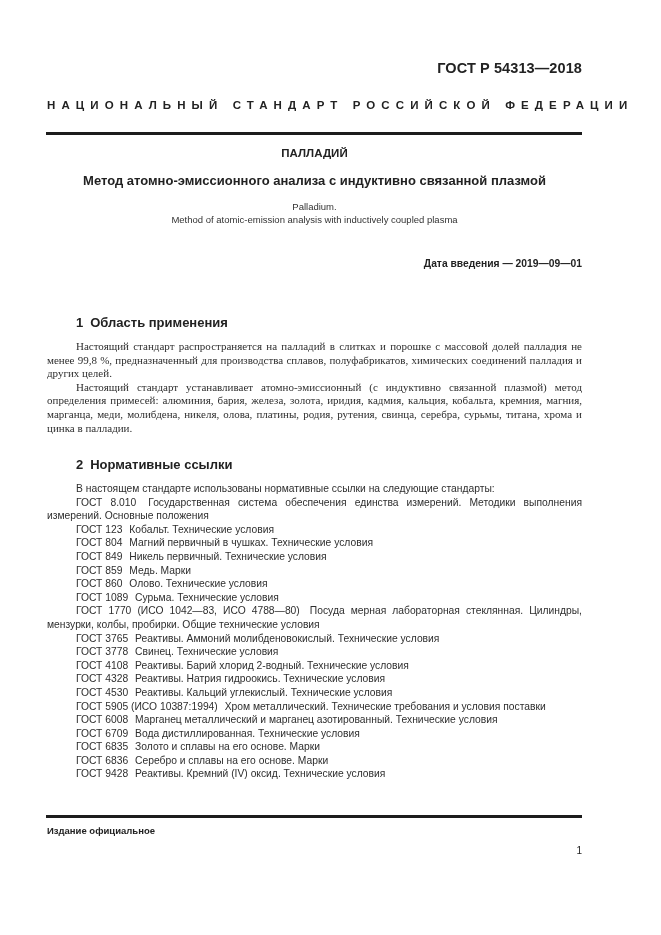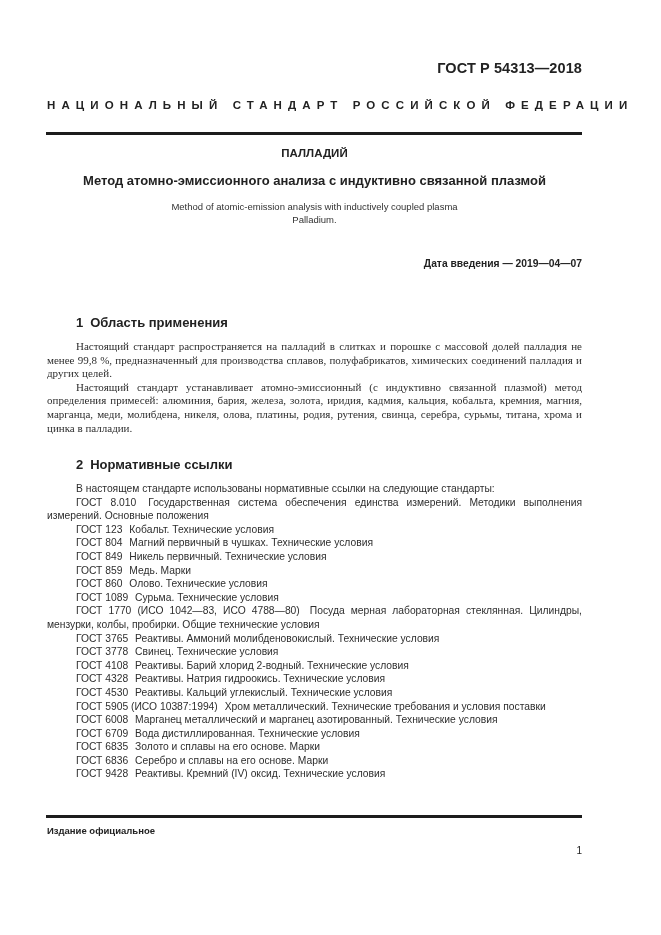--- a/index.html
+++ b/index.html
@@ -48,25 +48,25 @@
 </head>
 <body>
 
 <div class="abs gost-number">ГОСТ Р 54313—2018</div>
 <div class="abs national">НАЦИОНАЛЬНЫЙ СТАНДАРТ РОССИЙСКОЙ ФЕДЕРАЦИИ</div>
 <div class="abs rule rule-top"></div>
 
 <div class="abs center doc-title">ПАЛЛАДИЙ</div>
 <div class="abs center doc-subtitle">Метод атомно-эмиссионного анализа с индуктивно связанной плазмой</div>
 <div class="abs center en-title">
+  <div>Palladium.</div>
   <div>Method of atomic-emission analysis with inductively coupled plasma</div>
-  <div>Palladium.</div>
 </div>
 
-<div class="abs date">Дата введения — 2019—04—07</div>
+<div class="abs date">Дата введения — 2019—09—01</div>
 
 <div class="abs section-h" style="top:315px;">
   <span class="num">1</span><span>Область применения</span>
 </div>
 <div class="abs para" style="top:340px;">
   <p class="last-left">Настоящий стандарт распространяется на палладий в слитках и порошке с массовой долей палладия не менее 99,8 %, предназначенный для производства сплавов, полуфабрикатов, химических соединений палладия и других целей.</p>
   <p class="last-left">Настоящий стандарт устанавливает атомно-эмиссионный (с индуктивно связанной плазмой) метод определения примесей: алюминия, бария, железа, золота, иридия, кадмия, кальция, кобальта, кремния, магния, марганца, меди, молибдена, никеля, олова, платины, родия, рутения, свинца, серебра, сурьмы, титана, хрома и цинка в палладии.</p>
 </div>
 
 <div class="abs section-h" style="top:457px;">

